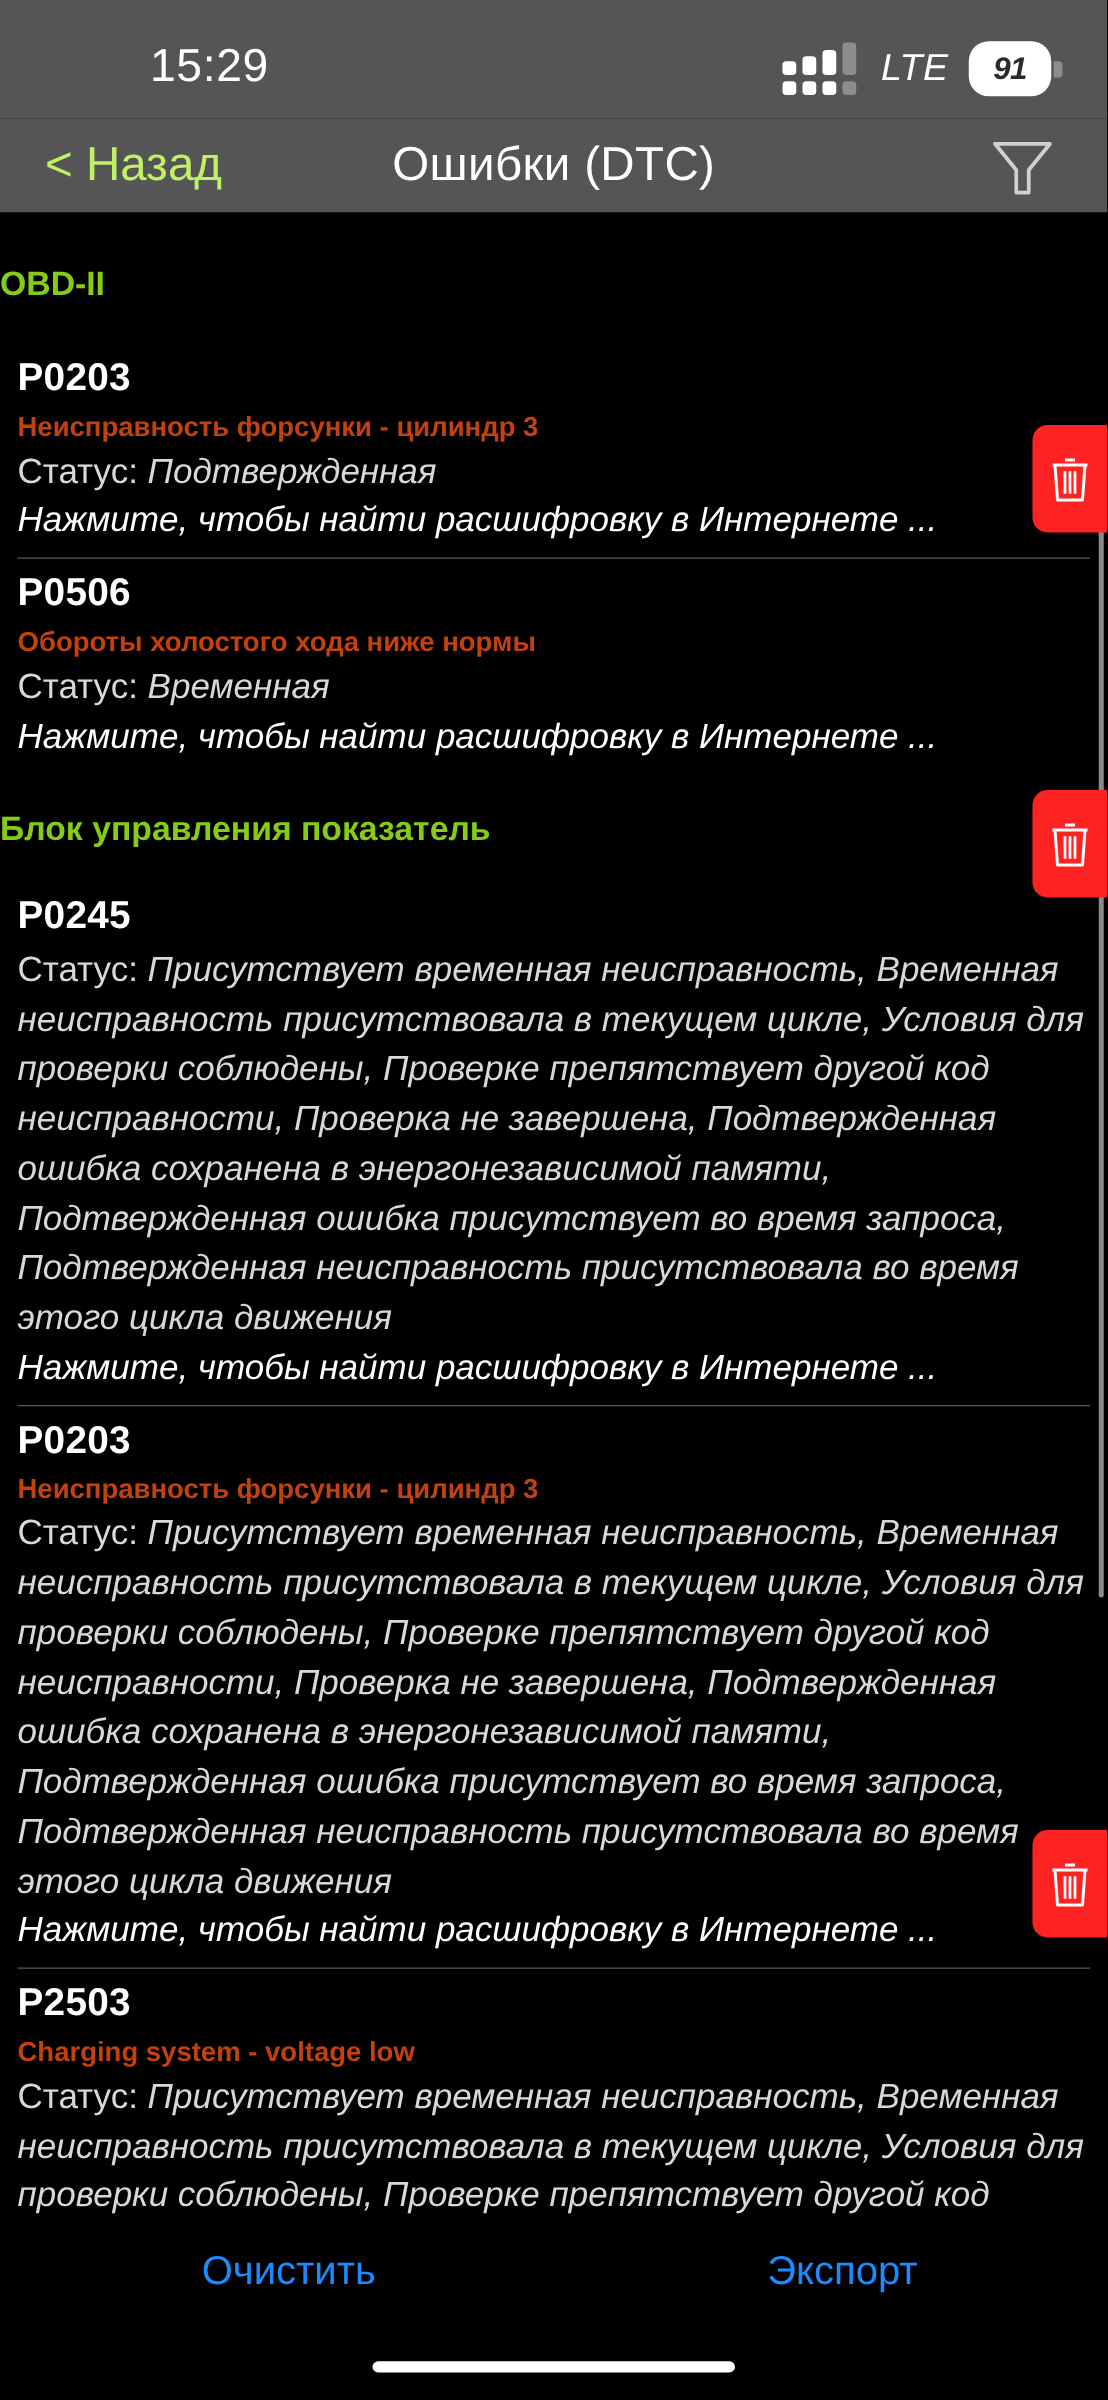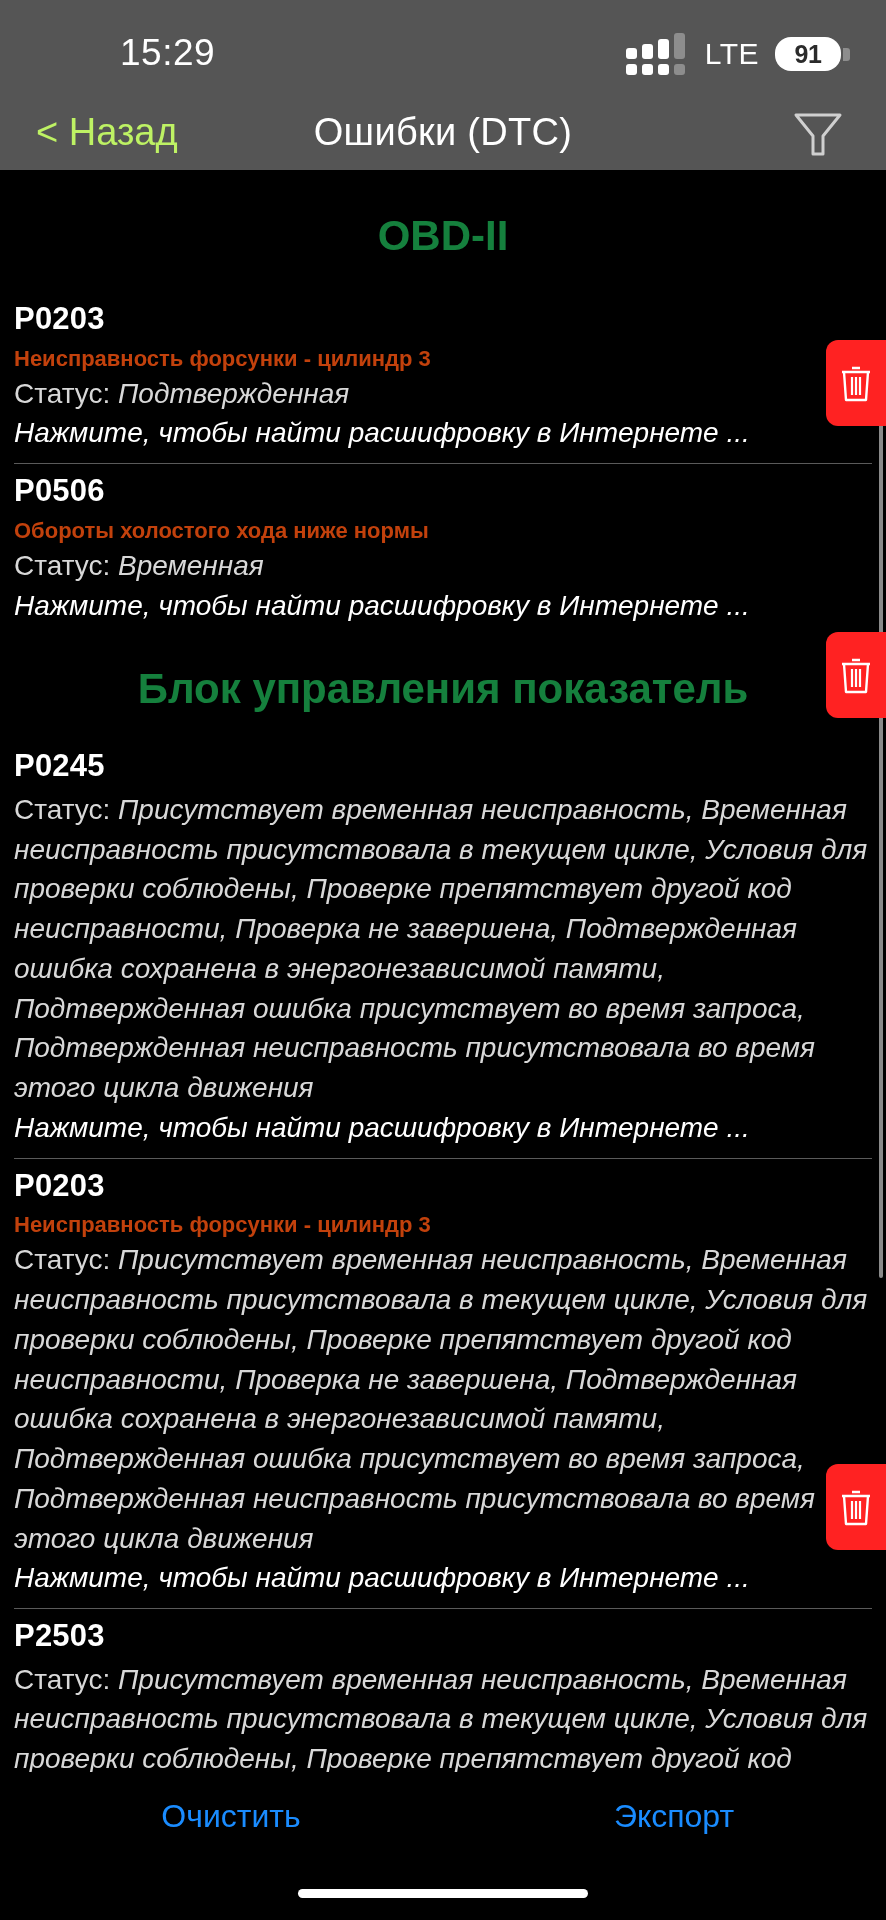--- a/index.html
+++ b/index.html
@@ -33,20 +33,21 @@
     font-size:37px;
     font-weight:500;
     letter-spacing:0.5px;
   }
   .sb-right {
     position:absolute;
     right:36px; top:33px;
     display:flex;
     align-items:center;
     gap:16px;
+    font-style:italic;
   }
   .signal-grid {
     display:grid;
     grid-template-columns:repeat(4, 11px);
     grid-template-rows:auto auto;
     gap:5px 5px;
     align-items:end;
   }
   .sig-top { border-radius:3px; }
   .sig-bot { height:11px; border-radius:3px; }
@@ -64,21 +65,21 @@
     margin-left:4px;
   }
   .battery {
     position:relative;
     display:flex;
     align-items:center;
   }
   .batt-body {
     background:#ffffff;
     border-radius:16px;
-    width:66px; height:34px;
+    width:66px; height:44px;
     display:flex;
     align-items:center;
     justify-content:center;
   }
   .batt-num {
     color:#2b2b2b;
     font-size:25px;
     font-weight:bold;
     letter-spacing:-0.5px;
   }
@@ -122,23 +123,22 @@
   }
 
   
   .content {
     position:relative;
     height:1602px;
     background:#000;
     overflow:hidden;
   }
   .section-head {
-    text-align:center;
-    color:#15803d;
-    font-size:42px;
+    color:#84cc16;
+    font-size:27px;
     font-weight:bold;
     padding:42px 0 36px 0;
   }
   .section-head.tight { padding:34px 0 30px 0; }
 
   .dtc {
     padding:0 14px 6px 14px;
     position:relative;
   }
   .dtc-code {
@@ -328,20 +328,21 @@
     <div class="divider"></div>
     <div class="dtc">
       <div class="dtc-code">P0203</div>
       <div class="dtc-desc">Неисправность форсунки - цилиндр 3</div>
       <div class="dtc-status"><span>Статус: </span><i>Присутствует временная неисправность, Временная неисправность присутствовала в текущем цикле, Условия для проверки соблюдены, Проверке препятствует другой код неисправности, Проверка не завершена, Подтвержденная ошибка сохранена в энергонезависимой памяти, Подтвержденная ошибка присутствует во время запроса, Подтвержденная неисправность присутствовала во время этого цикла движения</i></div>
       <div class="dtc-hint">Нажмите, чтобы найти расшифровку в Интернете ...</div>
     </div>
     <div class="divider"></div>
     <div class="dtc">
       <div class="dtc-code">P2503</div>
+      <div class="dtc-desc">Charging system - voltage low</div>
       <div class="dtc-status"><span>Статус: </span><i>Присутствует временная неисправность, Временная неисправность присутствовала в текущем цикле, Условия для проверки соблюдены, Проверке препятствует другой код неисправности, Проверка не завершена, Подтвержденная ошибка сохранена в энергонезависимой памяти, Подтвержденная ошибка присутствует во время запроса, Подтвержденная неисправность присутствовала во время этого цикла движения</i></div>
 
     </div>
 
   </div>
 
   <div class="footer">
     <div class="footer-btn">Очистить</div>
     <div class="footer-btn">Экспорт</div>
     <div class="home-indicator"></div>

